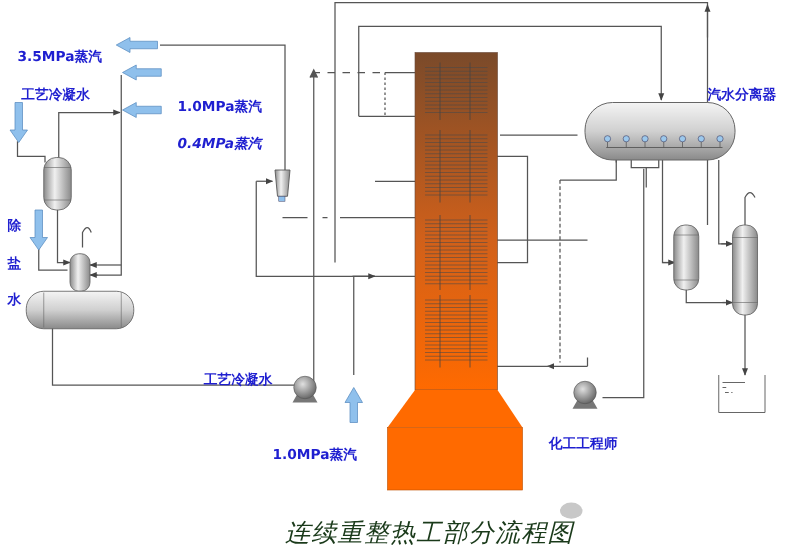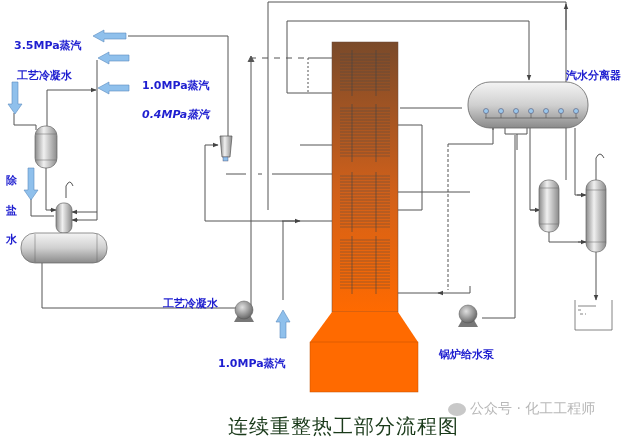--- a/index.html
+++ b/index.html
@@ -1,19 +1,19 @@
 <!DOCTYPE html>
 <html><head>
 <meta charset="utf-8">
 <style>
   html,body{margin:0;padding:0;background:#ffffff;}
   body{width:640px;height:439px;position:relative;overflow:hidden;font-family:"DejaVu Sans","Liberation Sans",sans-serif;}
   svg{position:absolute;left:0;top:0;}
   .lbl{position:absolute;color:#1f1fd0;font-weight:bold;font-size:11px;white-space:nowrap;font-family:"DejaVu Sans","Liberation Sans",sans-serif;}
-  .title{position:absolute;left:228px;top:413px;font-size:20px;color:#1a3a1a;font-family:"DejaVu Serif","Liberation Serif",serif;letter-spacing:1px;white-space:nowrap;}
+  .title{position:absolute;left:228px;top:413px;font-size:20px;color:#1a3a1a;font-family:"DejaVu Serif","Liberation Serif",serif;letter-spacing:1px;white-space:nowrap;font-style:italic;}
   .wm{position:absolute;left:448px;top:400px;font-size:14px;color:#b8b8b8;white-space:nowrap;font-family:"DejaVu Sans","Liberation Sans",sans-serif;}
   .wm-icon{display:inline-block;width:18px;height:13px;border-radius:50%;background:#c8c8c8;vertical-align:middle;margin-right:4px;}
 </style>
 </head>
 <body>
 
 <svg width="640" height="439" viewBox="0 0 640 439">
   <defs>
     <linearGradient id="furnGrad" x1="0" y1="0" x2="0" y2="1">
       <stop offset="0" stop-color="#7a4a2a"></stop>
@@ -221,17 +221,17 @@
 
 <div class="lbl" style="left:14px;top:38px;">3.5MPa蒸汽</div>
 <div class="lbl" style="left:17px;top:68px;">工艺冷凝水</div>
 <div class="lbl" style="left:142px;top:78px;">1.0MPa蒸汽</div>
 <div class="lbl" style="left:142px;top:107px;font-style:italic;">0.4MPa蒸汽</div>
 <div class="lbl" style="left:6px;top:173px;">除</div>
 <div class="lbl" style="left:6px;top:203px;">盐</div>
 <div class="lbl" style="left:6px;top:232px;">水</div>
 <div class="lbl" style="left:163px;top:296px;">工艺冷凝水</div>
 <div class="lbl" style="left:218px;top:356px;">1.0MPa蒸汽</div>
-<div class="lbl" style="left:439px;top:347px;">锅炉给水泵</div>
+<div class="lbl" style="left:439px;top:347px;">化工工程师</div>
 <div class="lbl" style="left:566px;top:68px;">汽水分离器</div>
 
-<div class="wm"><span class="wm-icon"></span><span>公众号 · 化工工程师</span></div>
+<div class="wm"><span class="wm-icon"></span></div>
 <div class="title">连续重整热工部分流程图</div>
 
 </body></html>

